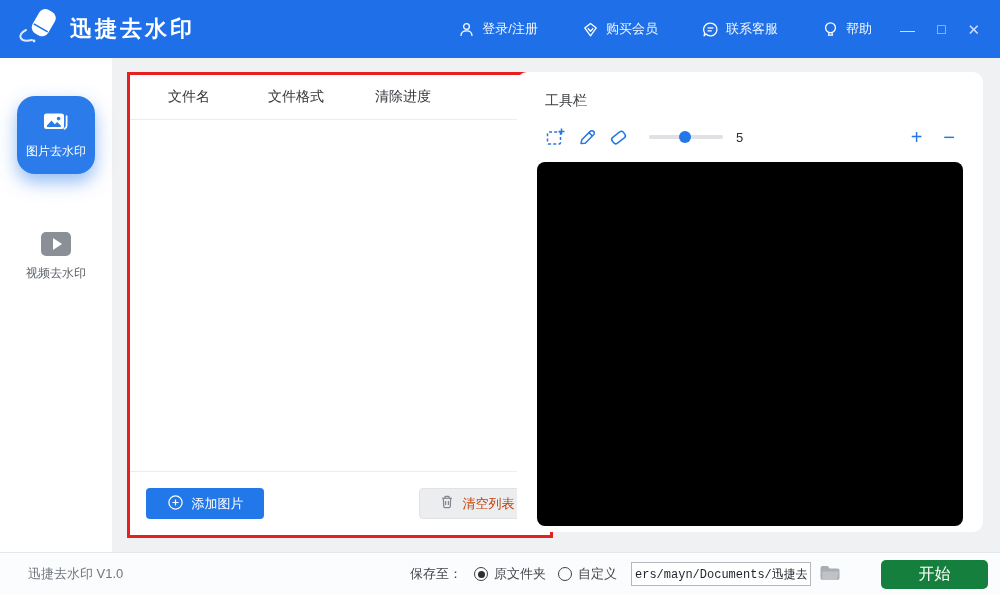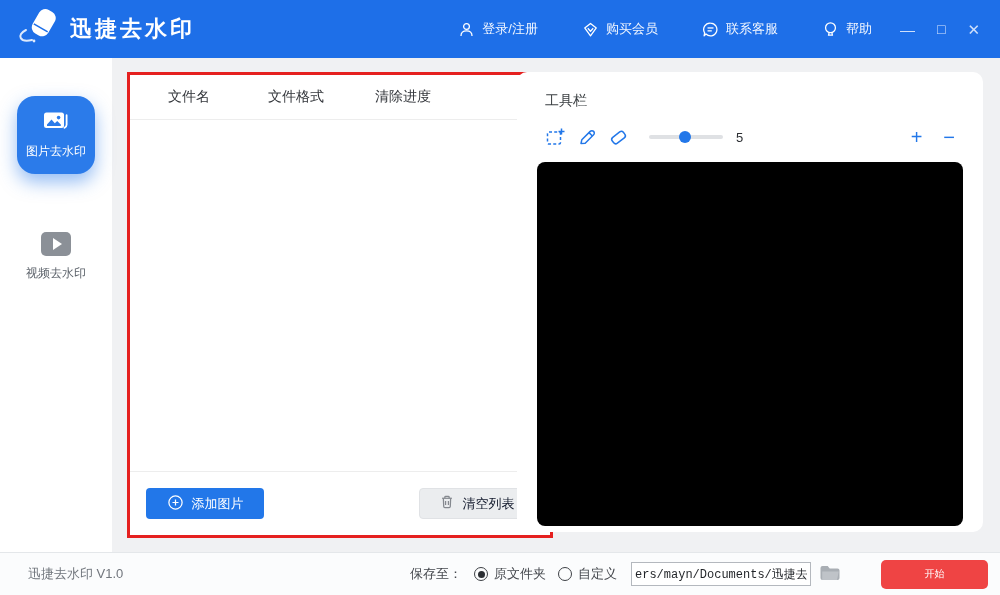--- a/index.html
+++ b/index.html
@@ -16,42 +16,42 @@
   .menu-item svg { display:block; }
   .win-controls { display:flex; align-items:center; gap:22px; margin:0 20px 0 28px; font-size:15px; color:#cfe0fb; }
   .win-controls span { cursor:pointer; line-height:1; }
   .win-max { font-size:14px; }
 
   
   .body { flex:1; display:flex; min-height:0; }
   .sidebar { flex:0 0 112px; background:#ffffff; display:flex; flex-direction:column; align-items:center; }
   .tile { margin-top:38px; width:78px; height:78px; background:#2b7bea; border-radius:18px;
           box-shadow:0 8px 18px rgba(43,123,234,.5); display:flex; flex-direction:column;
-          align-items:center; justify-content:center; gap:7px; color:#fff; font-size:12px; cursor:pointer;font-family:Liberation Serif, serif; }
+          align-items:center; justify-content:center; gap:7px; color:#fff; font-size:12px; cursor:pointer; }
   .video-item { margin-top:58px; display:flex; flex-direction:column; align-items:center; gap:9px;
                 color:#5d636b; font-size:12px; cursor:pointer; }
   .play-box { width:30px; height:24px; background:#8b9097; border-radius:5px; display:flex; align-items:center; justify-content:center; }
   .play-tri { width:0; height:0; border-left:9px solid #fff; border-top:6px solid transparent; border-bottom:6px solid transparent; margin-left:2px; }
 
   .main { flex:1; position:relative; }
 
   
   .red-box { position:absolute; left:15px; top:14px; width:426px; height:466px;
              border:3px solid #e5201f; background:#fff; display:flex; flex-direction:column; }
   .table-header { flex:0 0 45px; border-bottom:1px solid #ededed; display:flex; align-items:center;
                   font-size:14px; color:#33363b; }
   .col1 { margin-left:38px; width:100px; }
   .col2 { width:107px; }
   .col3 { flex:1; }
   .list-area { flex:1; }
   .panel-footer { flex:0 0 59px; border-top:1px solid #ededed; display:flex; align-items:center;
                   justify-content:space-between; padding:16px 16px; }
   .btn-add { width:118px; height:31px; background:#2277e9; color:#fff; border:none; border-radius:4px;
              font-size:13px; display:flex; align-items:center; justify-content:center; gap:8px; cursor:pointer; }
-  .btn-clear { width:115px; height:31px; background:#ebedef; color:#0f172a; border:1px solid #e0e2e5;
+  .btn-clear { width:115px; height:31px; background:#ebedef; color:#c2410c; border:1px solid #e0e2e5;
                border-radius:4px; font-size:13px; display:flex; align-items:center; justify-content:center; gap:8px; cursor:pointer; }
 
   
   .tool-panel { position:absolute; left:405px; top:14px; width:466px; height:460px; background:#fff; border-radius:10px; }
   .tool-title { margin:20px 0 0 28px; font-size:14px; color:#3c4043; }
   .tool-row { display:flex; align-items:center; margin:15px 28px 0 28px; height:24px; }
   .tool-icon { margin-right:11px; cursor:pointer; display:flex; align-items:center; }
   .slider { width:74px; height:4px; background:#dfe1e4; border-radius:2px; position:relative; margin-left:9px; cursor:pointer; }
   .slider-fill { height:100%; background:#2277e9; border-radius:2px; width:48%; }
   .slider-knob { position:absolute; left:48%; top:50%; transform:translate(-50%,-50%); width:12px; height:12px; background:#2277e9; border-radius:50%; }
@@ -64,22 +64,22 @@
   .status-bar { flex:0 0 43px; background:#fbfcfd; border-top:1px solid #e4e7ea; display:flex; align-items:center; padding:0 12px 0 28px;gap:28px; }
   .version { font-size:13px; color:#71767d; }
   .save-group { margin-left:auto; display:flex; align-items:center; }
   .save-label { font-size:13px; color:#45484e; }
   .radio-opt { display:flex; align-items:center; gap:6px; margin-left:12px; font-size:13px; color:#45484e; cursor:pointer; }
   .radio-circle { width:14px; height:14px; border:1.5px solid #3e4146; border-radius:50%; position:relative; flex:0 0 14px; }
   .radio-circle.checked::after { content:''; position:absolute; inset:2.5px; background:#2b2e33; border-radius:50%; }
   .path-input { width:180px; height:24px; border:1px solid #b4b8be; background:#fff; font-size:12px;
                 font-family:"Liberation Mono","DejaVu Sans Mono",monospace; padding:0 3px; color:#1f2226; margin-left:14px; }
   .folder-btn { margin-left:8px; background:none; border:none; cursor:pointer; display:flex; align-items:center; }
-  .btn-start { width:107px; height:29px; background:#ef4444; color:#fff; border:none; border-radius:5px;
-               font-size:10px; margin-left:40px; cursor:pointer; }
+  .btn-start { width:107px; height:29px; background:#15803d; color:#fff; border:none; border-radius:5px;
+               font-size:16px; margin-left:40px; cursor:pointer; }
 </style>
 </head>
 <body>
 
 <div class="app">
 
   <div class="header">
     <span class="logo">
       <svg width="46" height="38" viewBox="0 0 46 38">
         <path d="M16 32 C 4 35, 0 27, 10 22" stroke="#fff" stroke-width="2" fill="none" opacity="0.85" stroke-linecap="round"></path>

